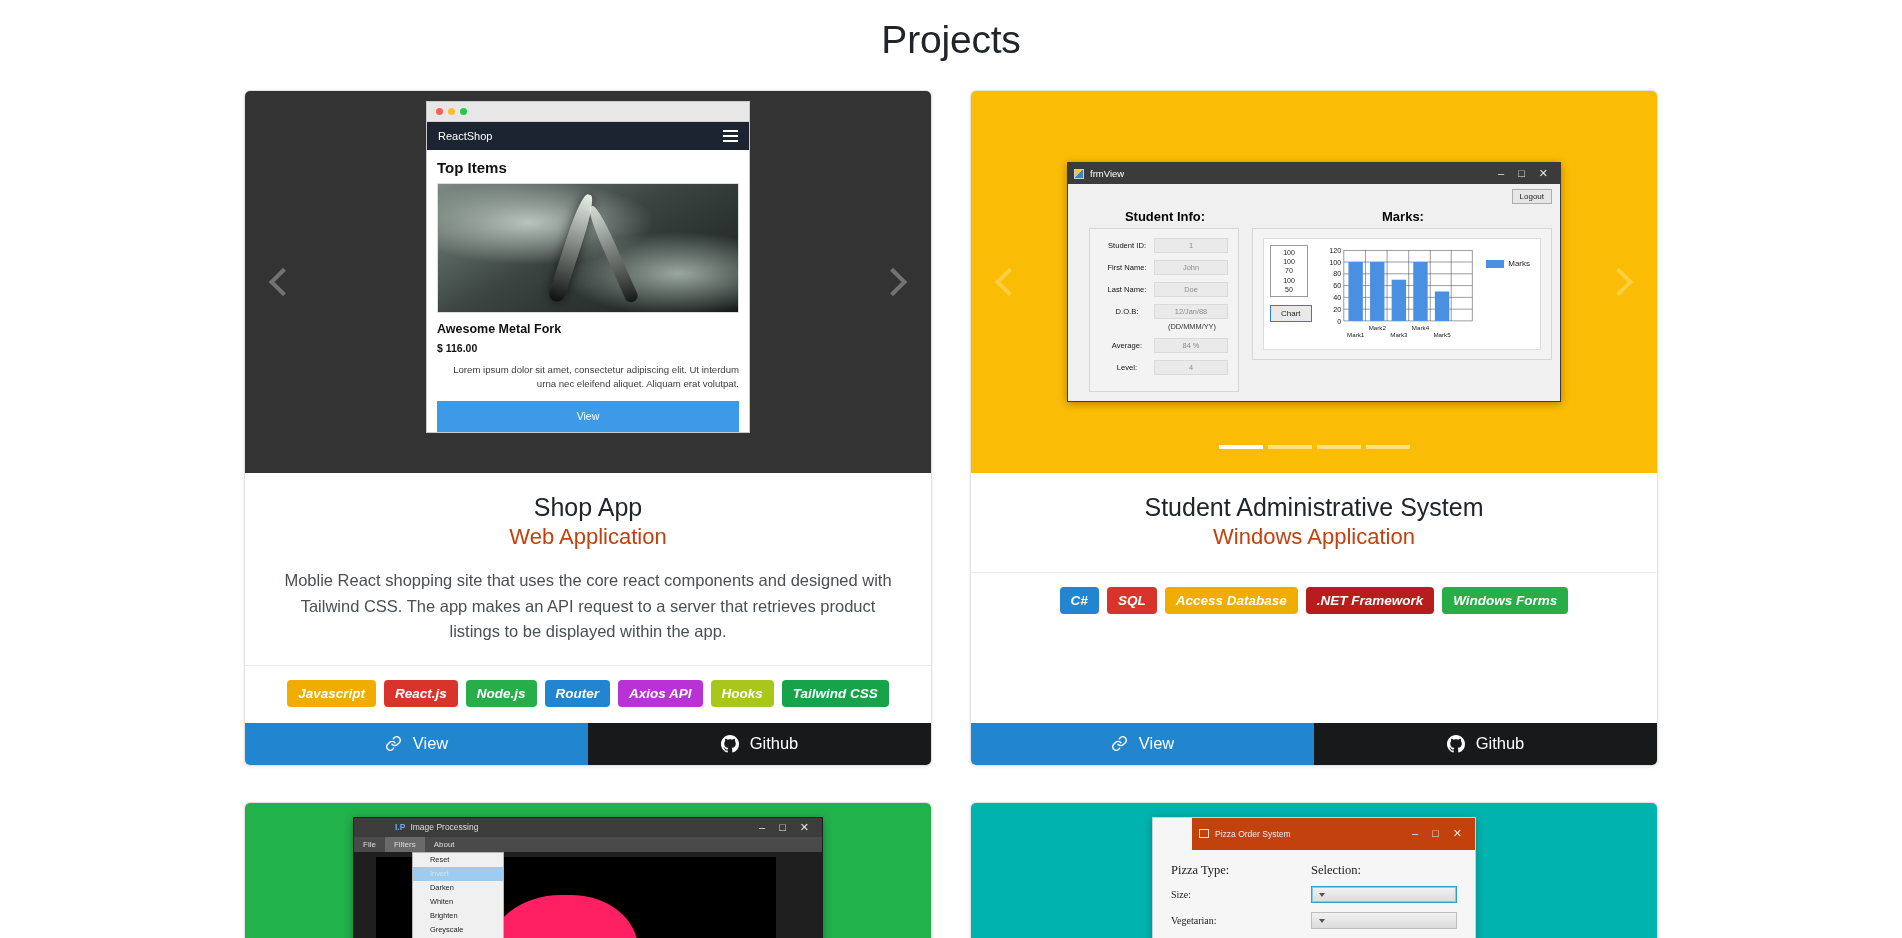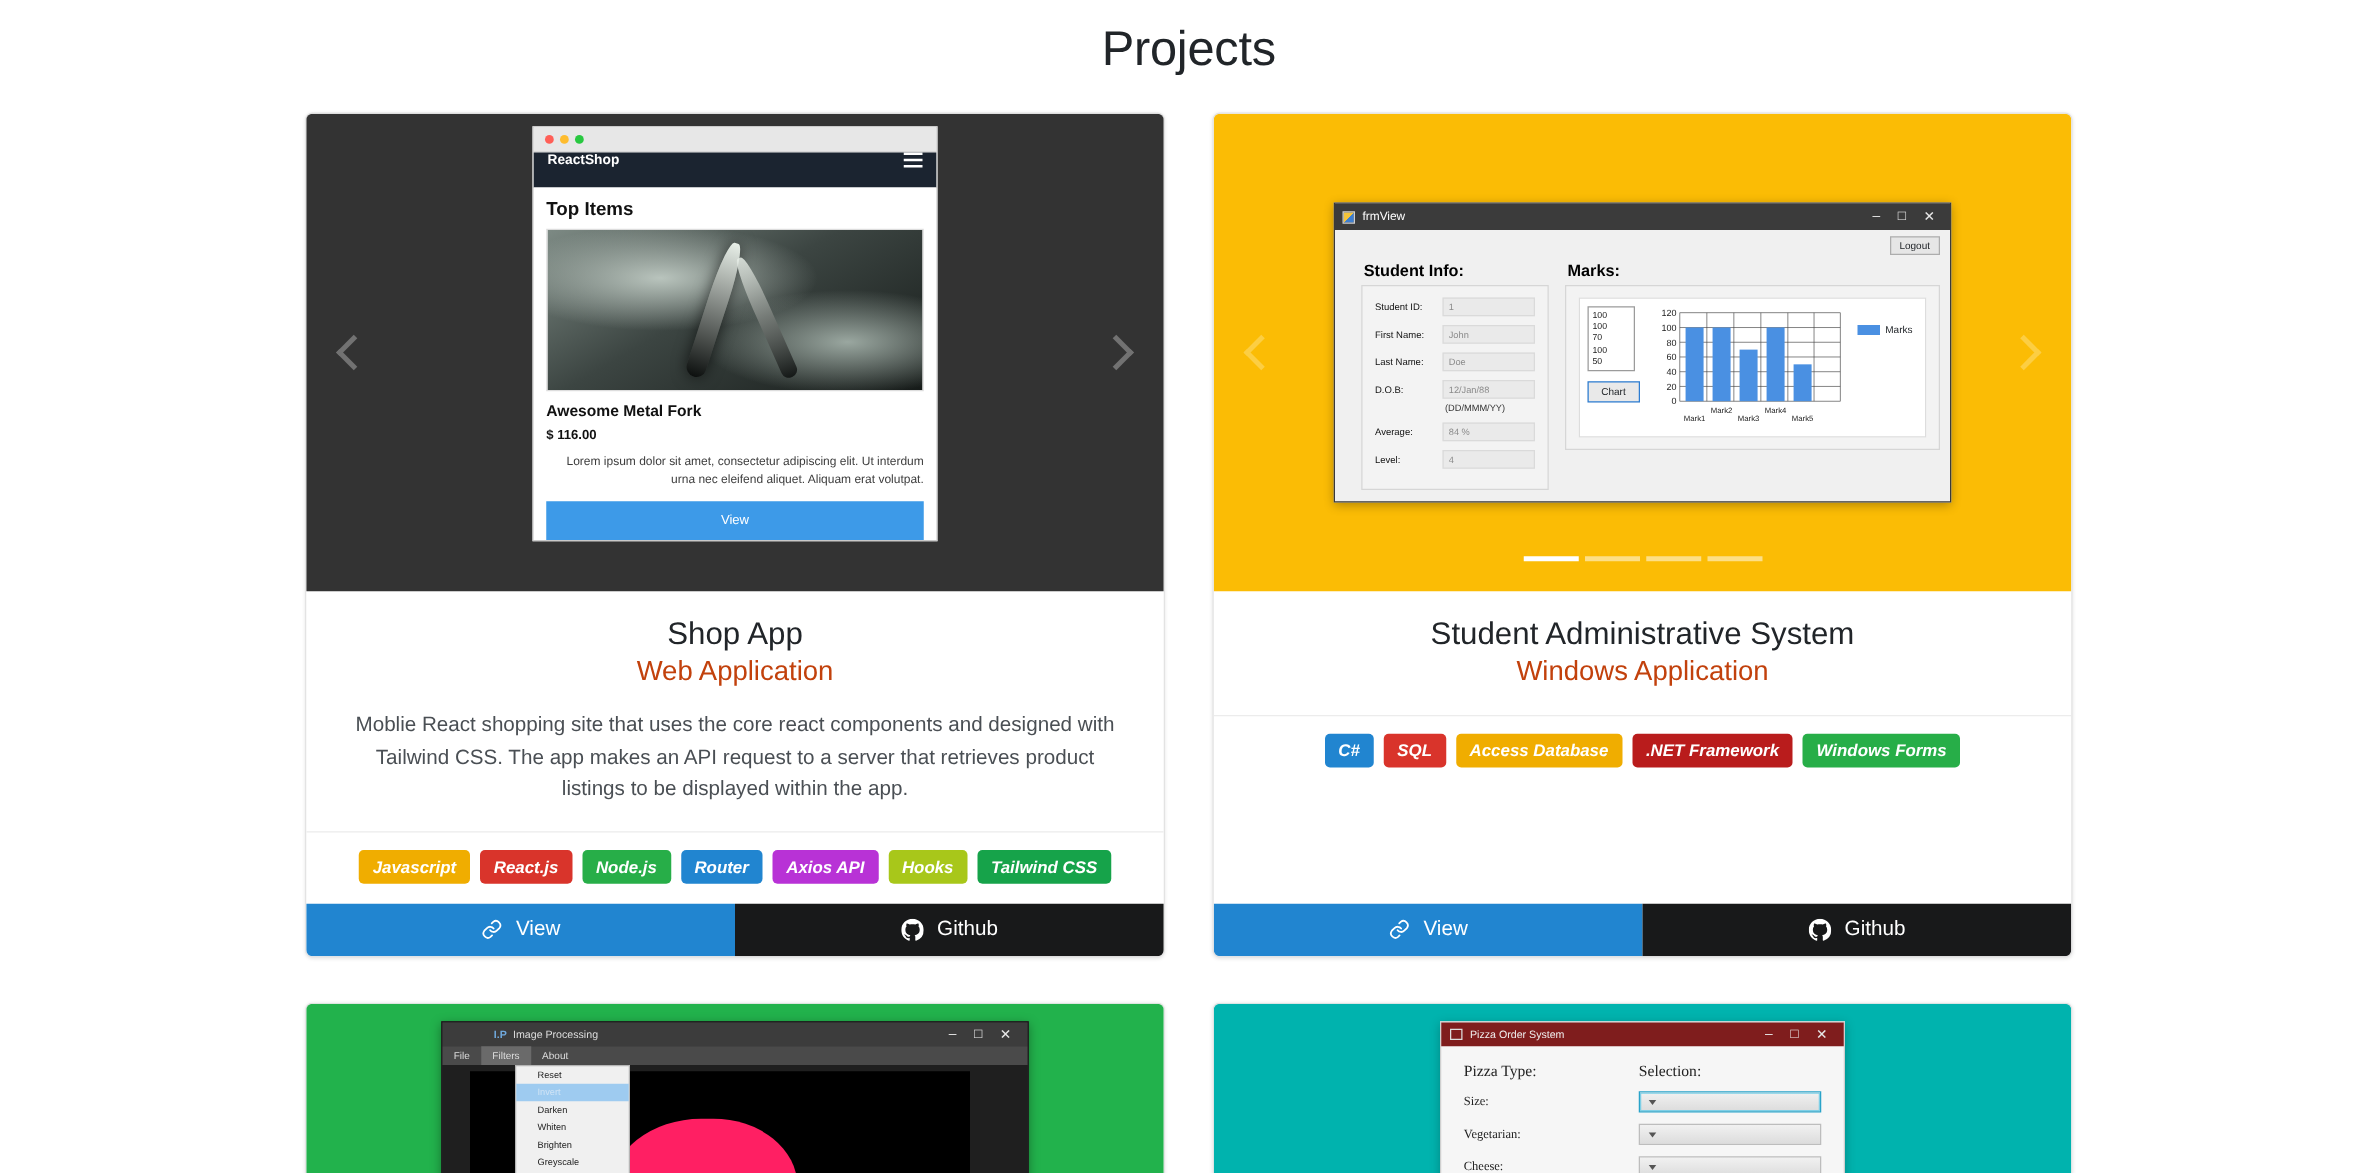--- a/index.html
+++ b/index.html
@@ -104,25 +104,25 @@
     gap: 5px;
     padding: 0 9px;
     border-bottom: 1px solid #d2d2d2;
   }
   .dot { width: 7px; height: 7px; border-radius: 50%; }
   .phone-nav {
     background: #1b2430;
     color: #fff;
     height: 28px;
     display: flex;
-    align-items: flex-start;
+    align-items: center;
     justify-content: space-between;
     padding: 0 11px;
     font-size: 11px;
-    font-weight: 700;
+    font-weight: 400;
   }
   .burger { display: flex; flex-direction: column; gap: 3px; }
   .burger span { display: block; width: 15px; height: 2px; background: #fff; }
   .phone-body { padding: 9px 10px 0 10px; background: #fff; }
   .phone-h { font-size: 15px; font-weight: 700; margin: 0 0 7px 0; color: #111; }
   .fork-img {
     height: 130px;
     border: 1px solid #ddd;
     background:
       radial-gradient(ellipse 70% 55% at 30% 30%, #b9c4bd 0%, rgba(120,132,126,0) 60%),
@@ -169,21 +169,21 @@
     display: flex; align-items: center;
     padding: 0 6px;
     font-size: 9.5px;
   }
   .win-ico {
     width: 10px; height: 10px; margin-right: 6px;
     background: linear-gradient(135deg,#f3c33a 50%,#3f7fd0 50%);
     border: 1px solid #cfcfcf;
   }
   .win-ctrl { margin-left: auto; display: flex; gap: 14px; padding-right: 6px; font-size: 11px; color: #e8e8e8; }
-  .win-inner { padding: 5px 8px 9px 8px; }
+  .win-inner { padding: 5px 8px 9px 8px; text-align: center; }
   .logout-row { display: flex; justify-content: flex-end; }
   .logout {
     font-size: 8px; background: #e6e6e6; border: 1px solid #adadad;
     padding: 2px 7px;
   }
   .win-cols { display: flex; gap: 13px; margin-top: 5px; }
   .win-h { font-size: 13px; font-weight: 700; margin: 0 0 4px 2px; color: #000; }
   .panel { border: 1px solid #d6d6d6; background: #f3f3f3; padding: 9px 10px; }
   .left-col { width: 150px; margin-left: 13px; }
   .right-col { flex: 1; }
@@ -243,22 +243,22 @@
   .ip-dropdown div.hl { background: #9ecbf0; color: #cfe3f5; }
 
   
   .pzwin {
     width: 324px; background: #f6f6f6;
     border: 1px solid #cfcfcf;
     box-shadow: 0 2px 8px rgba(0,0,0,.25);
     margin-top: 14px; align-self: flex-start;
   }
   .pz-bar {
-    background: #7f1d1d; color: #efefef; height: 19px;
-    display: flex; align-items: center; padding: 3px 7px; font-size: 8.5px;
+    background: #c2410c; color: #efefef; height: 19px;
+    display: flex; align-items: center; padding: 16px 7px; font-size: 8.5px; margin-left: 39px;
   }
   .pz-ico { width: 10px; height: 9px; border: 1.5px solid #ddd; margin-right: 6px; }
   .pz-body { padding: 13px 18px 12px 18px; font-family: "Liberation Serif", serif; }
   .pz-heads { display: flex; margin-bottom: 8px; }
   .pz-heads span { font-size: 12.5px; color: #222; }
   .pz-heads span:first-child { width: 140px; }
   .pz-row { display: flex; align-items: center; margin-bottom: 9px; }
   .pz-row label { font-size: 10px; width: 140px; color: #222; }
   .pz-combo {
     flex: 1; height: 17px; background: linear-gradient(180deg,#f1f1f1,#dcdcdc);

